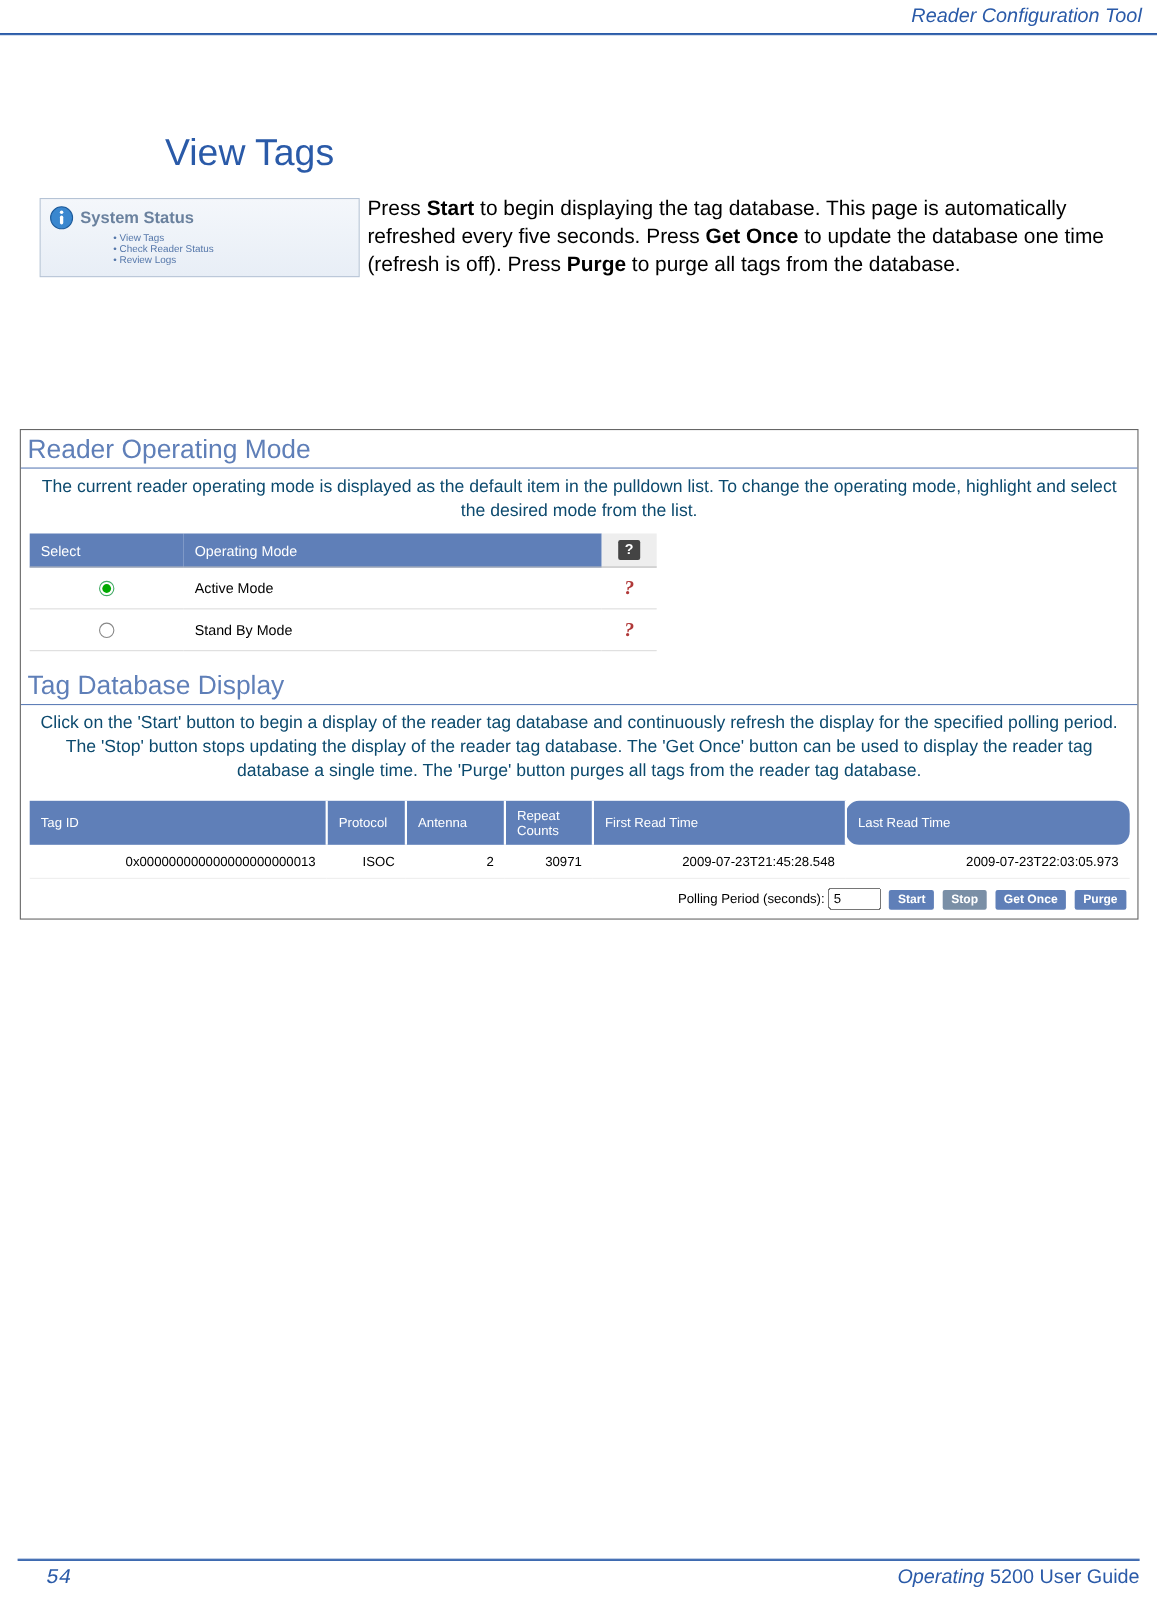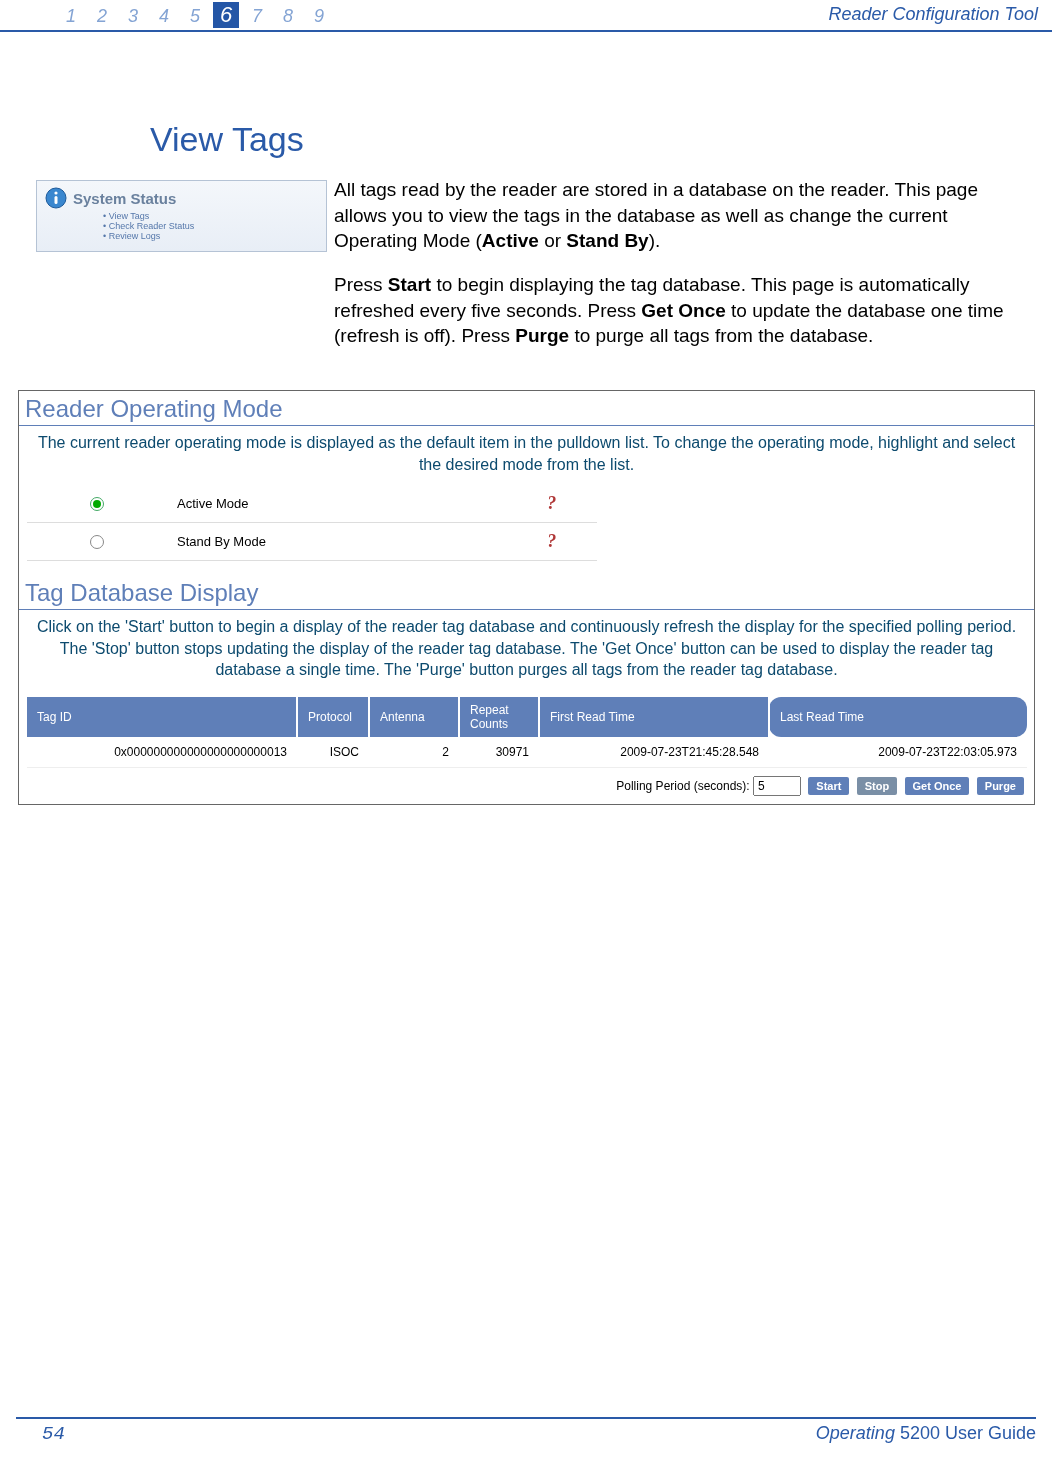--- a/index.html
+++ b/index.html
@@ -269,31 +269,20 @@
     font-family: "Trebuchet MS", sans-serif;
     font-size: 18px;
     color: #2a5aa8;
   }
   .guide-title i { font-style: italic; }
 </style>
 </head>
 <body>
 
 <div class="top-header">
-  <div class="chapter-nums">
-    <span>1</span>
-    <span>2</span>
-    <span>3</span>
-    <span>4</span>
-    <span>5</span>
-    <span class="active">6</span>
-    <span>7</span>
-    <span>8</span>
-    <span>9</span>
-  </div>
   <div class="header-title">Reader Configuration Tool</div>
 </div>
 <div class="header-rule"></div>
 
 <div class="section-heading">View Tags</div>
 
 <div class="status-box">
   <div class="hdr">
     <span class="info-icon">
       <svg width="22" height="22" viewBox="0 0 22 22">
@@ -306,34 +295,36 @@
   </div>
   <div class="status-list">
     <div>View Tags</div>
     <div>Check Reader Status</div>
     <div>Review Logs</div>
   </div>
 </div>
 
 <div class="body-text">
   <p>
-    <span>All tags read by the reader are stored in a database on the reader. This page allows you to view the tags in the database as well as change the current Operating Mode (</span><b>Active</b><span> or </span><b>Stand By</b><span>).</span>
-  </p>
-  <p>
     <span>Press </span><b>Start</b><span> to begin displaying the tag database. This page is automatically refreshed every five seconds. Press </span><b>Get Once</b><span> to update the database one time (refresh is off). Press </span><b>Purge</b><span> to purge all tags from the database.</span>
   </p>
 </div>
 
 <div class="panel">
 
   <div class="panel-section-title">Reader Operating Mode</div>
   <div class="panel-desc">The current reader operating mode is displayed as the default item in the pulldown list. To change the operating mode, highlight and select the desired mode from the list.</div>
 
   <table class="mode-table">
     <tbody>
+        <tr>
+      <th>Select</th>
+      <th>Operating Mode</th>
+      <th class="help-hdr"><span class="help-hdr-box">?</span></th>
+    </tr>
     <tr>
       <td class="radio-cell"><span class="radio checked"></span></td>
       <td>Active Mode</td>
       <td class="help-cell">?</td>
     </tr>
     <tr>
       <td class="radio-cell"><span class="radio unchecked"></span></td>
       <td>Stand By Mode</td>
       <td class="help-cell">?</td>
     </tr>

